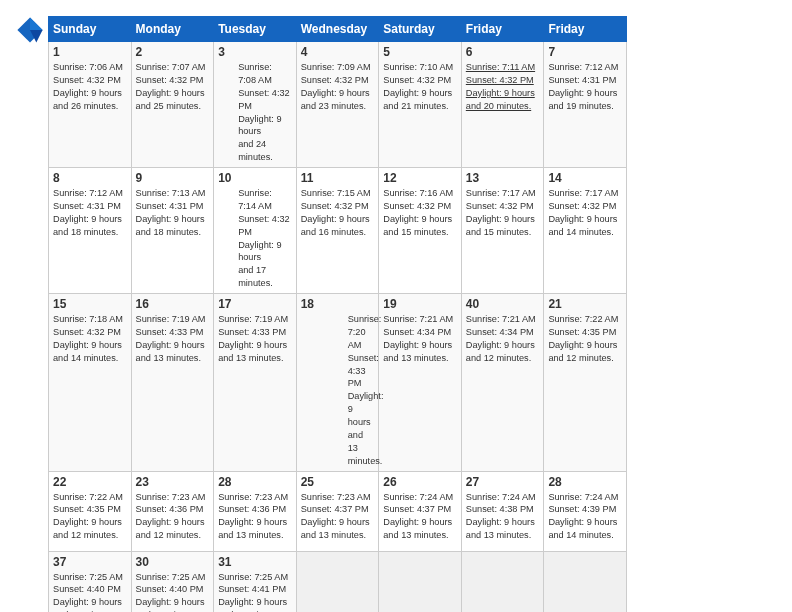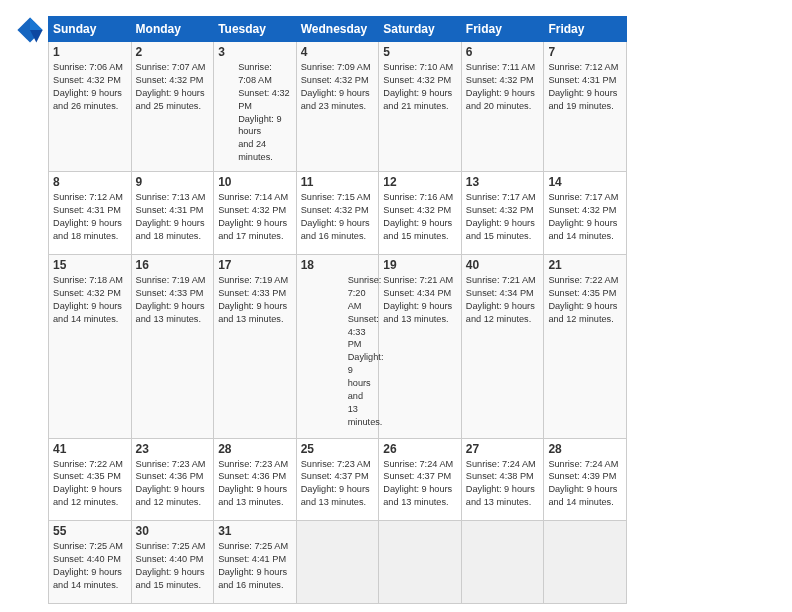--- a/index.html
+++ b/index.html
@@ -163,21 +163,21 @@
           </td>
           <td>
             <span class="day-num">5</span>
             <div class="day-info" style="white-space: pre-line;">Sunrise: 7:10 AM
 Sunset: 4:32 PM
 Daylight: 9 hours
 and 21 minutes.</div>
           </td>
           <td>
             <span class="day-num">6</span>
-            <div class="day-info" style="white-space: pre-line;">Sunrise: 7:11 AM
+            <div class="day-info" style="white-space: pre-line; text-decoration: underline;">Sunrise: 7:11 AM
 Sunset: 4:32 PM
 Daylight: 9 hours
 and 20 minutes.</div>
           </td>
           <td>
             <span class="day-num">7</span>
             <div class="day-info" style="white-space: pre-line;">Sunrise: 7:12 AM
 Sunset: 4:31 PM
 Daylight: 9 hours
 and 19 minutes.</div>
@@ -193,21 +193,21 @@
           </td>
           <td>
             <span class="day-num">9</span>
             <div class="day-info" style="white-space: pre-line;">Sunrise: 7:13 AM
 Sunset: 4:31 PM
 Daylight: 9 hours
 and 18 minutes.</div>
           </td>
           <td>
             <span class="day-num">10</span>
-            <div class="day-info" style="white-space: pre-line;">Sunrise: 7:14 AM
+            <div class="day-info" style="white-space: pre-line; margin-left: 20px;">Sunrise: 7:14 AM
 Sunset: 4:32 PM
 Daylight: 9 hours
 and 17 minutes.</div>
           </td>
           <td>
             <span class="day-num">11</span>
             <div class="day-info" style="white-space: pre-line;">Sunrise: 7:15 AM
 Sunset: 4:32 PM
 Daylight: 9 hours
 and 16 minutes.</div>
@@ -280,21 +280,21 @@
           <td>
             <span class="day-num">21</span>
             <div class="day-info" style="white-space: pre-line;">Sunrise: 7:22 AM
 Sunset: 4:35 PM
 Daylight: 9 hours
 and 12 minutes.</div>
           </td>
         </tr>
         <tr>
           <td>
-            <span class="day-num">41</span>
+            <span class="day-num">22</span>
             <div class="day-info" style="white-space: pre-line;">Sunrise: 7:22 AM
 Sunset: 4:35 PM
 Daylight: 9 hours
 and 12 minutes.</div>
           </td>
           <td>
             <span class="day-num">23</span>
             <div class="day-info" style="white-space: pre-line;">Sunrise: 7:23 AM
 Sunset: 4:36 PM
 Daylight: 9 hours
@@ -331,21 +331,21 @@
           <td>
             <span class="day-num">28</span>
             <div class="day-info" style="white-space: pre-line;">Sunrise: 7:24 AM
 Sunset: 4:39 PM
 Daylight: 9 hours
 and 14 minutes.</div>
           </td>
         </tr>
         <tr>
           <td>
-            <span class="day-num">55</span>
+            <span class="day-num">37</span>
             <div class="day-info" style="white-space: pre-line;">Sunrise: 7:25 AM
 Sunset: 4:40 PM
 Daylight: 9 hours
 and 14 minutes.</div>
           </td>
           <td>
             <span class="day-num">30</span>
             <div class="day-info" style="white-space: pre-line;">Sunrise: 7:25 AM
 Sunset: 4:40 PM
 Daylight: 9 hours

